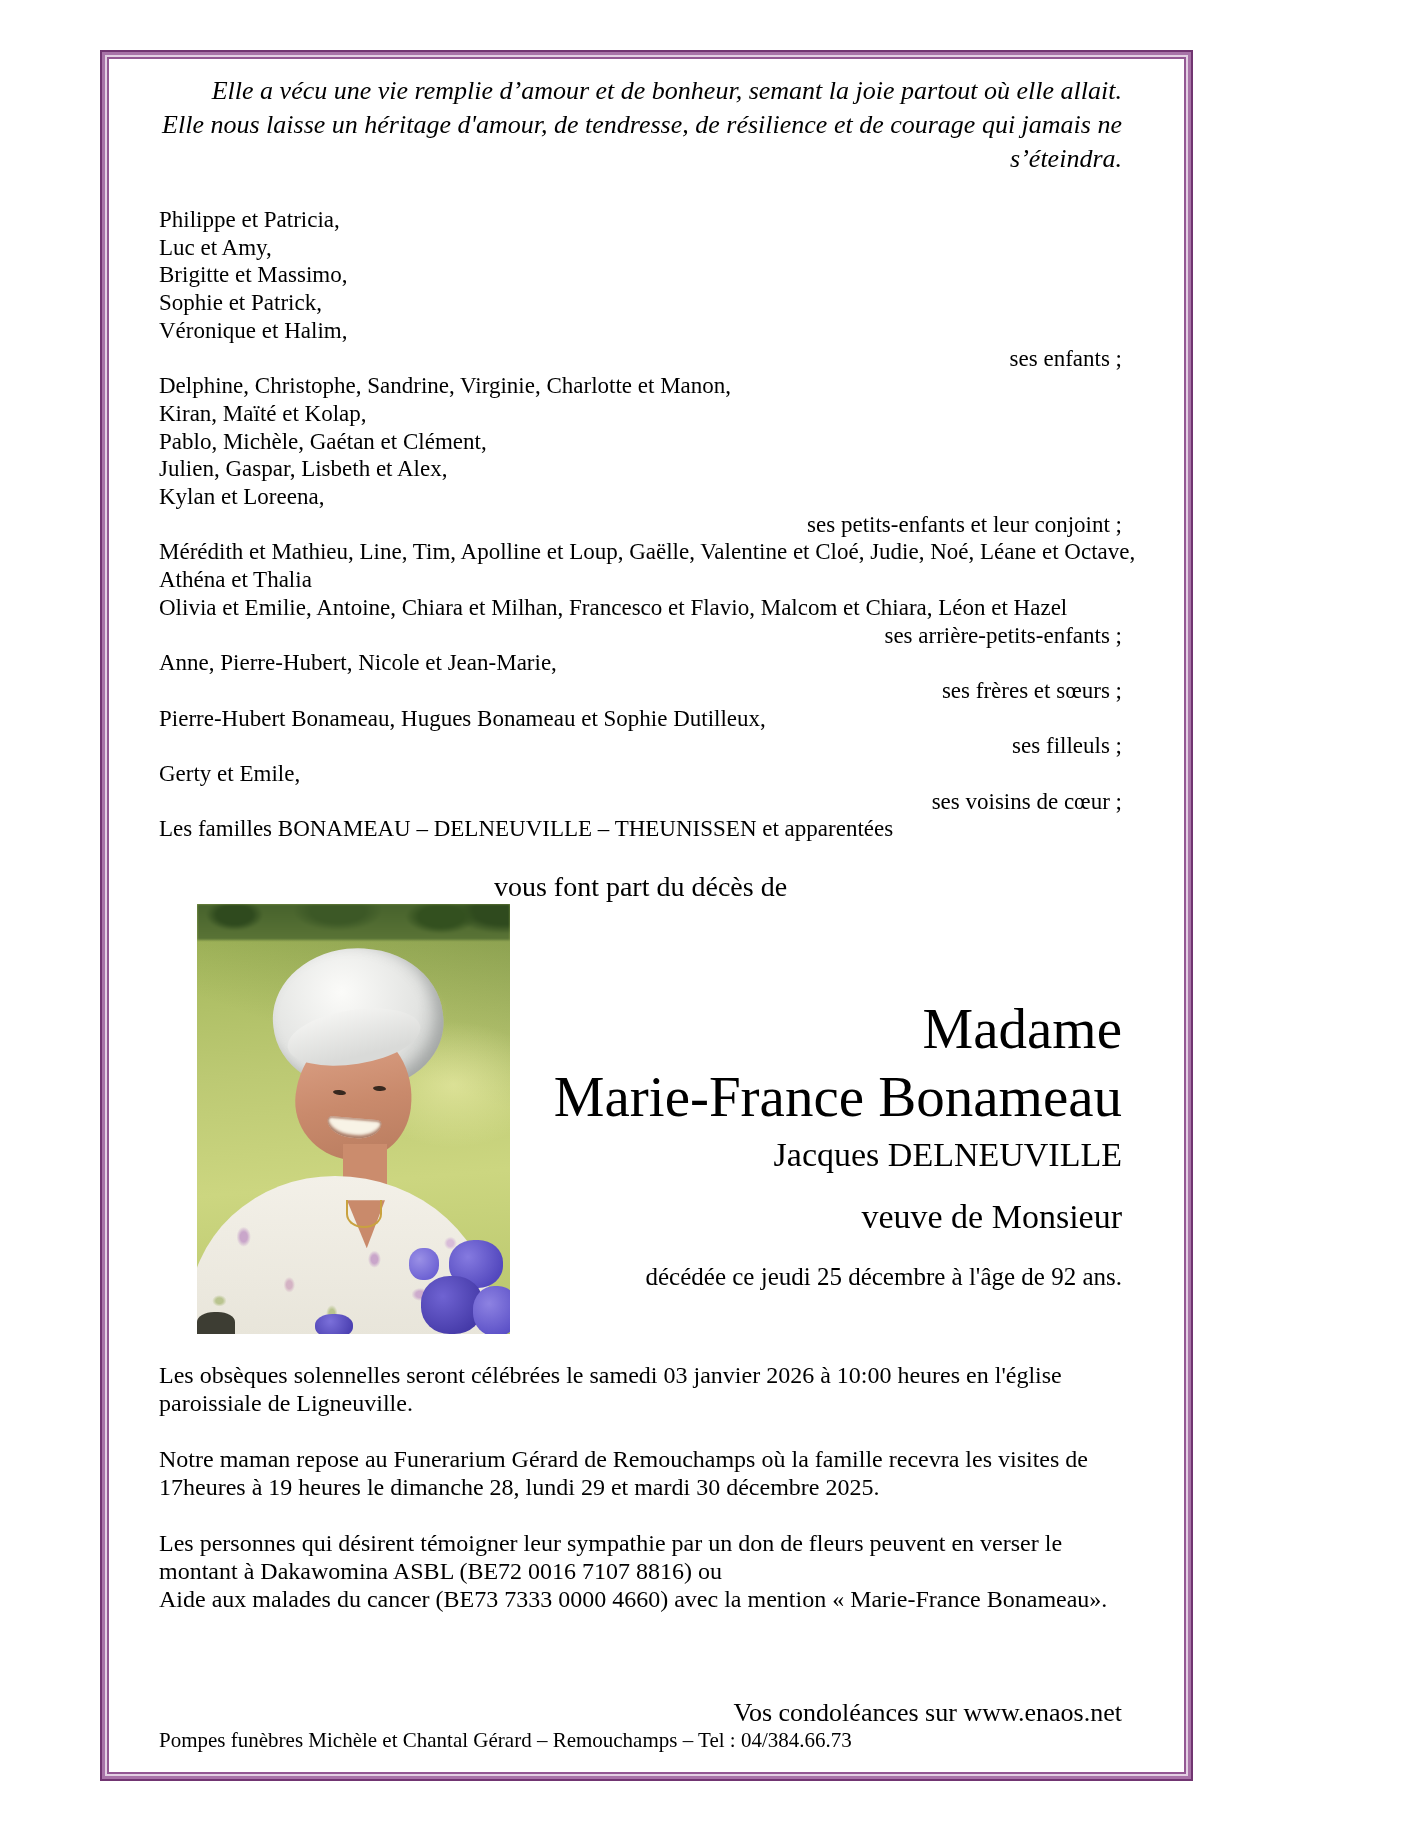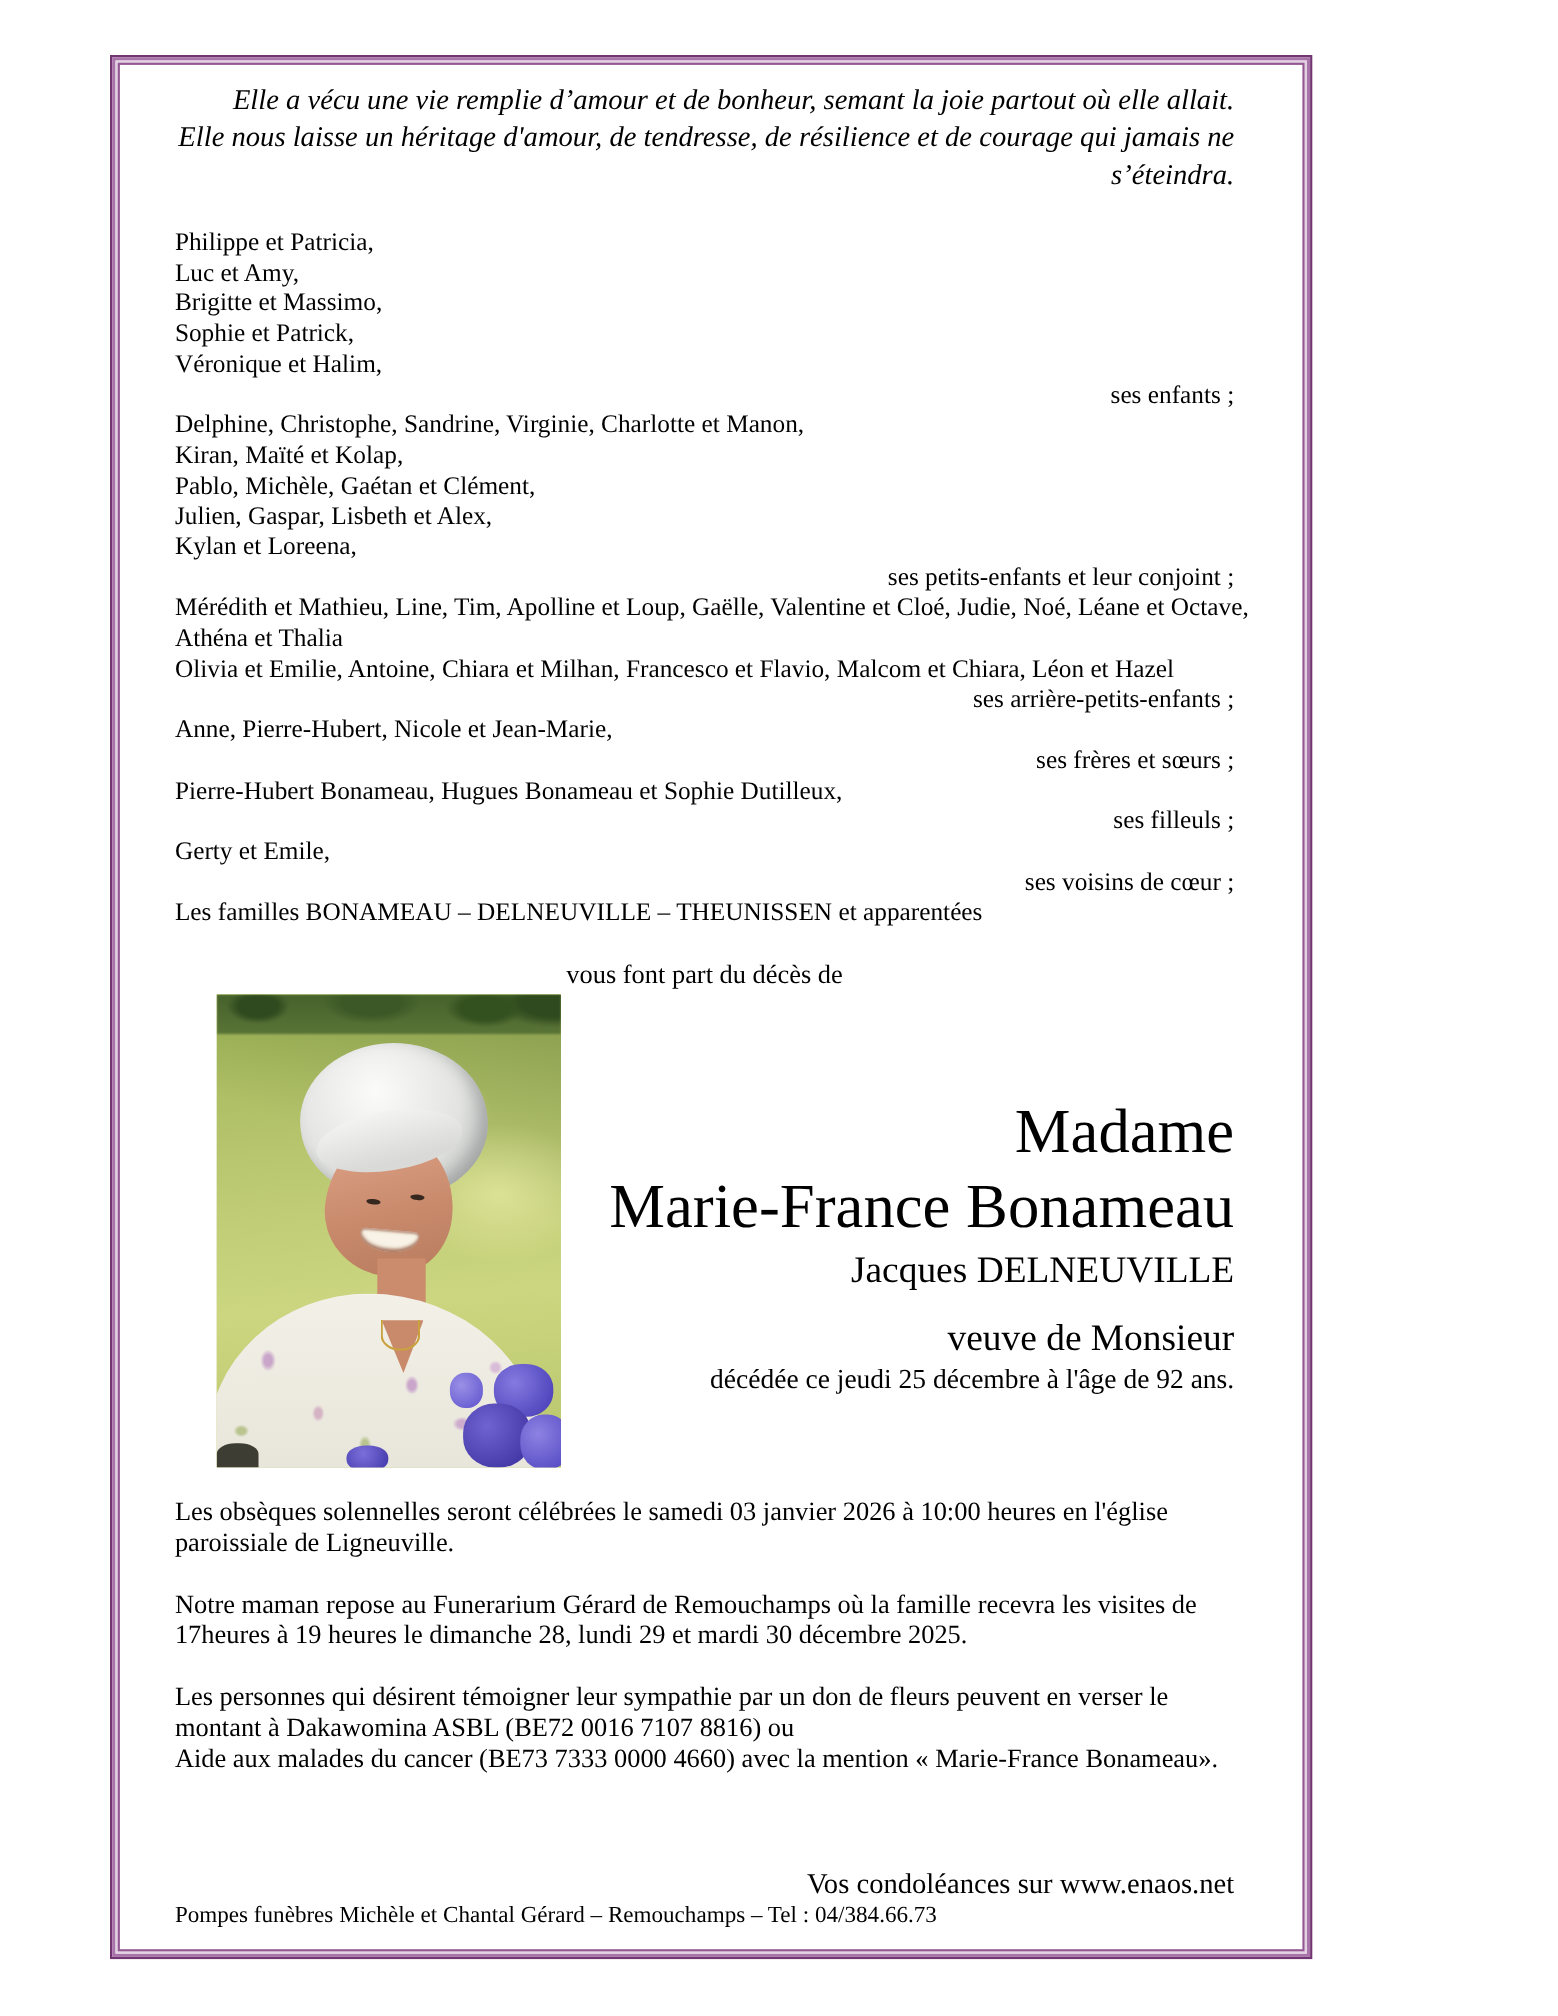--- a/index.html
+++ b/index.html
@@ -24,29 +24,29 @@
     position:absolute;inset:9px;
     padding:13px 60px 0 48px;overflow:hidden;
   }
   
   .quote{font-style:italic;font-size:26px;line-height:34px;text-align:right;}
   
   .family{margin-top:30px;font-size:23px;line-height:27.7px;}
   .family .fline{white-space:nowrap;}
   .family .fline.r{text-align:right;}
   
-  .announce{margin-top:30px;font-size:24px;line-height:28px;text-align:center;}
+  .announce{margin-top:30px;font-size:28px;line-height:28px;text-align:center;}
   
   .photo-row{margin-top:3px;display:flex;align-items:flex-start;}
   .title-col{flex:1;display:flex;flex-direction:column;align-items:flex-end;text-align:center;}
   .madame{margin-top:92px;font-size:57px;line-height:66px;}
   .dname{font-size:57px;line-height:70px;white-space:nowrap;}
   .veuve-line{font-size:34px;line-height:46px;}
   .veuve-line.first{margin-top:16px;}
-  .death{font-size:25px;line-height:30px;}
+  .death{margin-top:22px;font-size:25px;line-height:30px;}
   
   .para{font-size:24px;line-height:28px;}
   .para.p1{margin-top:27px;}
   .para.p2,.para.p3{margin-top:28px;}
   
   .condolences{margin-top:86px;font-size:26px;line-height:28px;text-align:right;}
   .funeral-home{font-size:21px;line-height:26px;text-align:left;}
   
   .photo{
     position:relative;width:313px;height:430px;margin-left:38px;flex:0 0 auto;

